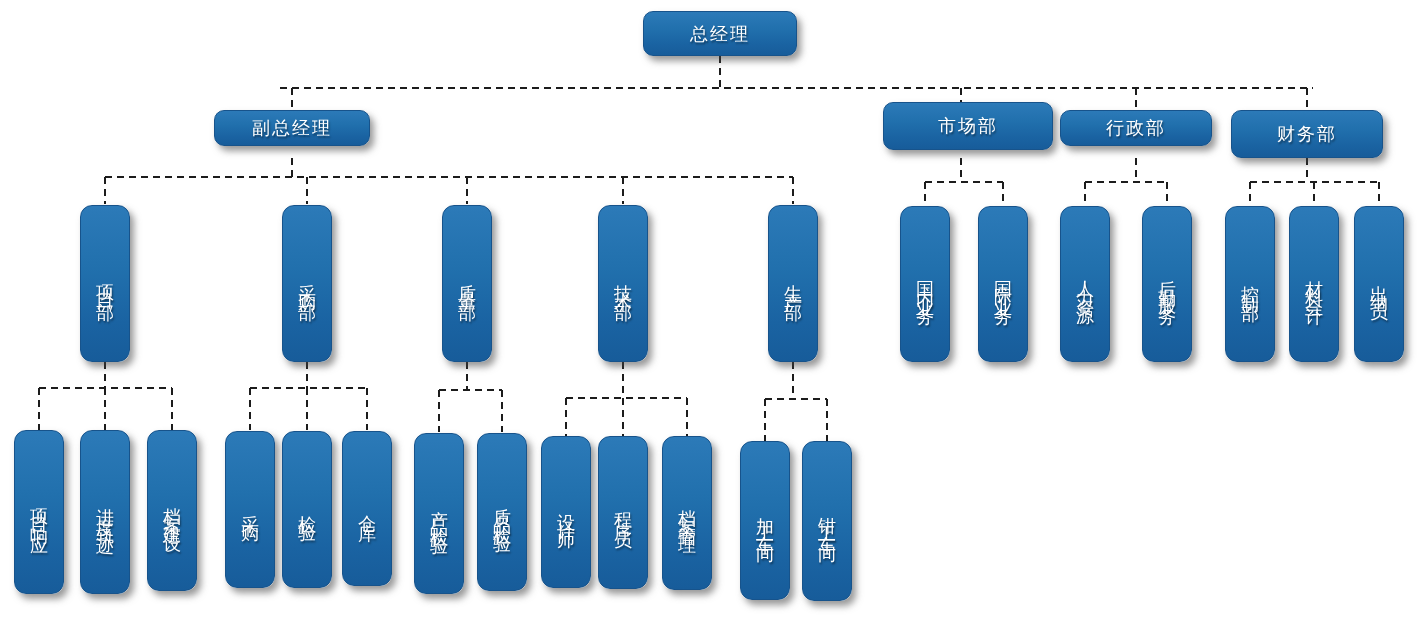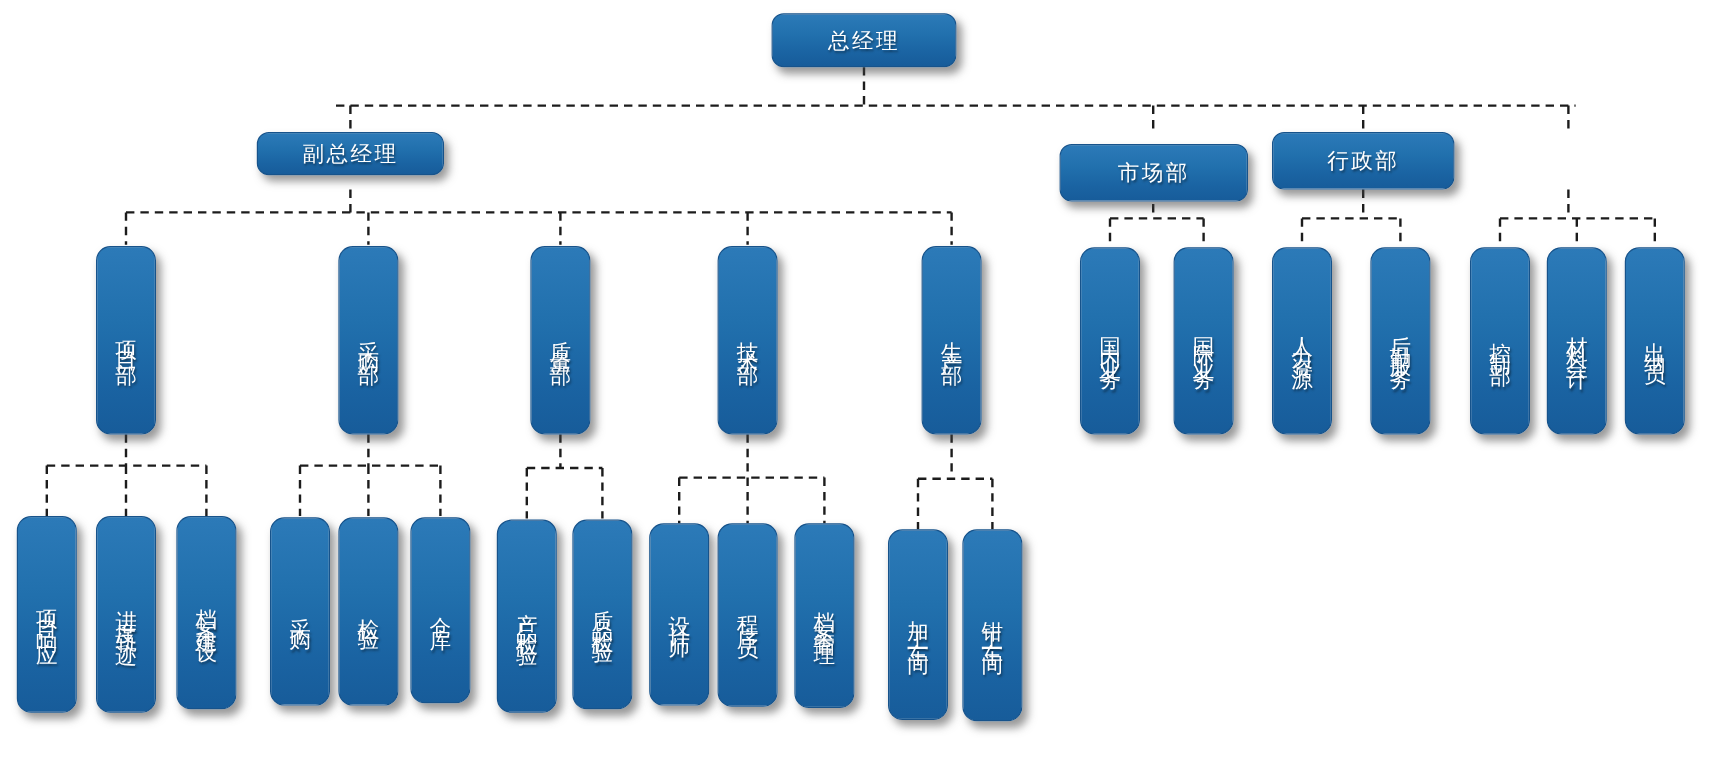--- a/index.html
+++ b/index.html
@@ -54,25 +54,28 @@
     </g>
   </svg>
 
   <div class="node h" style="left:643px;top:11px;width:154px;height:45px">
     <span class="lbl">总经理</span>
   </div>
 
   <div class="node h" style="left:214px;top:110px;width:156px;height:36px">
     <span class="lbl">副总经理</span>
   </div>
-  <div class="node h" style="left:883px;top:120px;width:157px;height:48px">
+  <div class="node h" style="left:883px;top:102px;width:170px;height:48px">
     <span class="lbl">市场部</span>
   </div>
-  <div class="node h" style="left:1060px;top:110px;width:152px;height:48px">
+  <div class="node h" style="left:1060px;top:110px;width:152px;height:36px">
     <span class="lbl">行政部</span>
+  </div>
+  <div class="node h" style="left:1231px;top:110px;width:152px;height:48px">
+    <span class="lbl">财务部</span>
   </div>
 
   <div class="node v" style="left:80px;top:205px;width:50px;height:157px">
     <span class="lbl">项目部</span>
   </div>
   <div class="node v" style="left:282px;top:205px;width:50px;height:157px">
     <span class="lbl">采购部</span>
   </div>
   <div class="node v" style="left:442px;top:205px;width:50px;height:157px">
     <span class="lbl">质量部</span>

